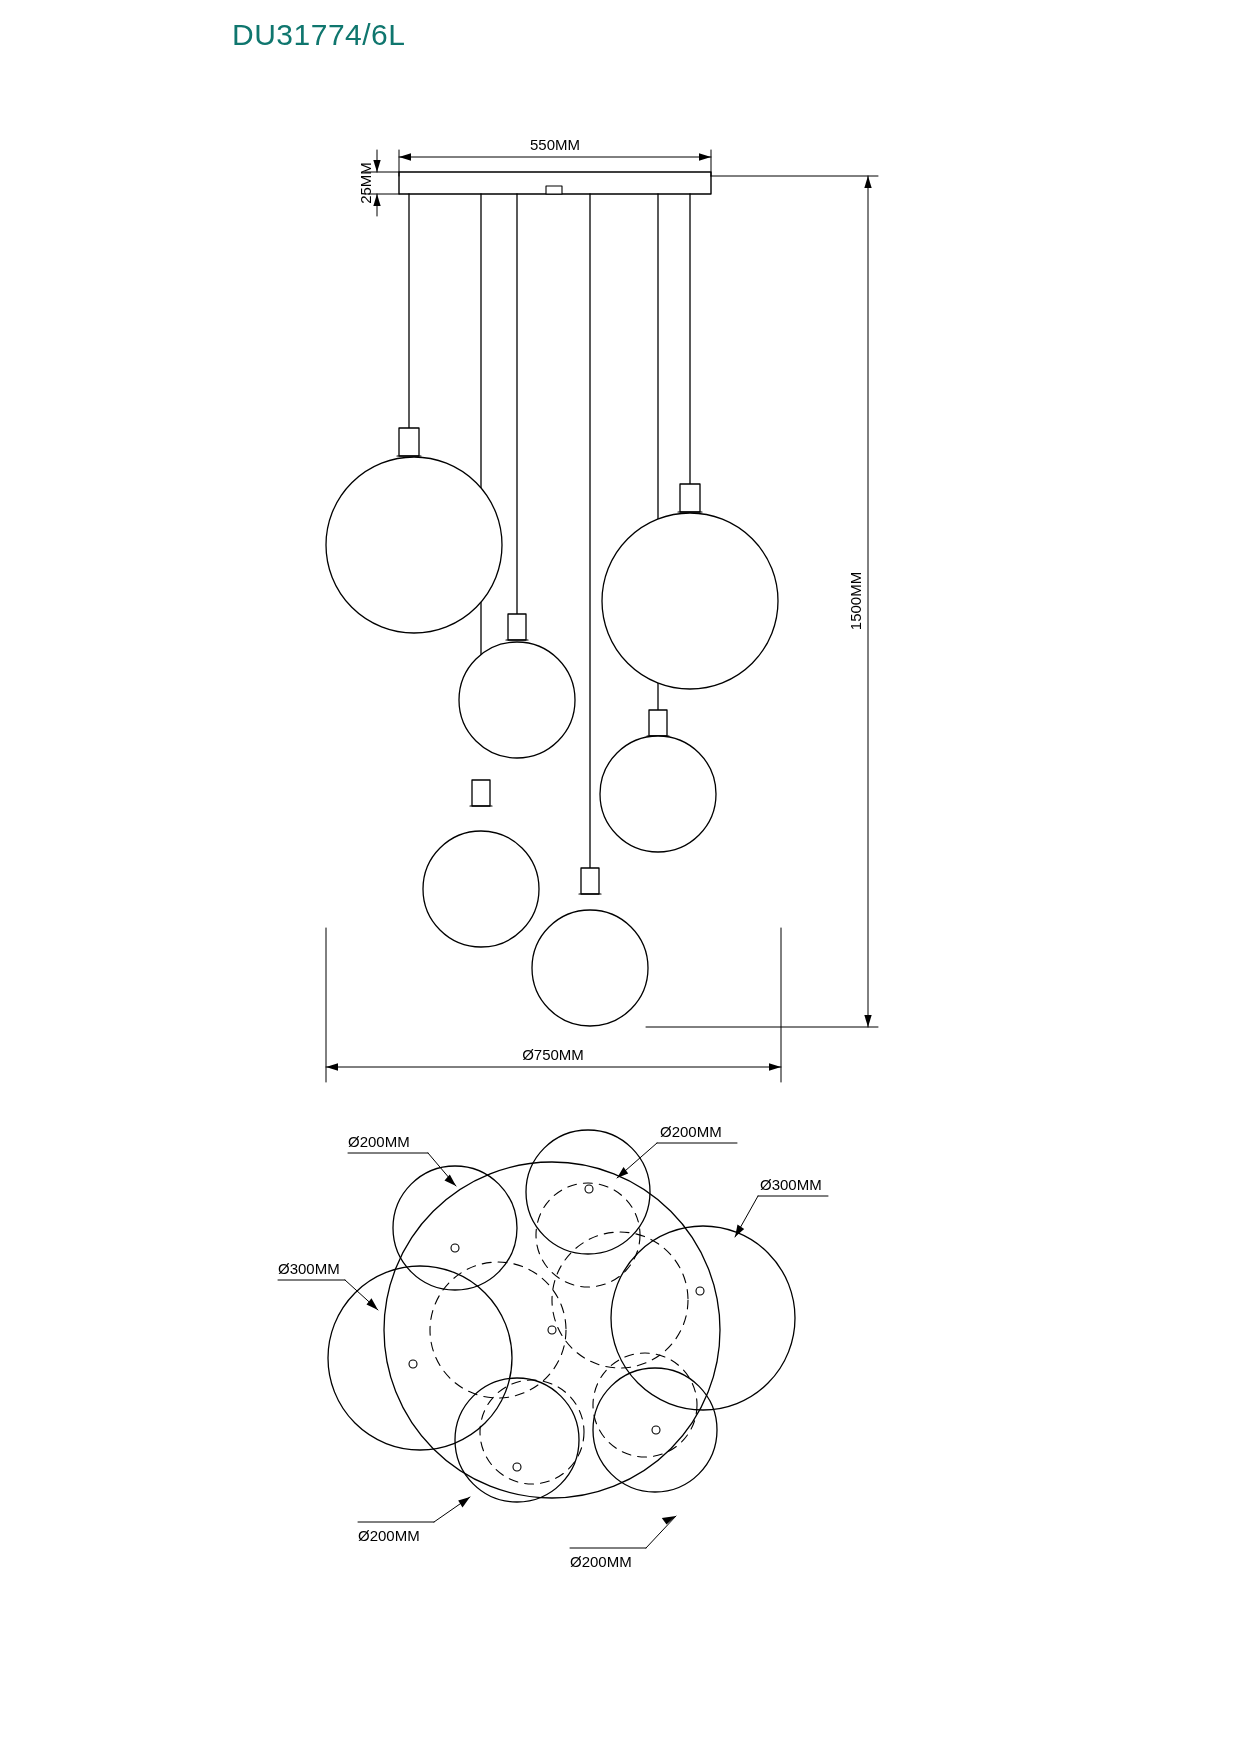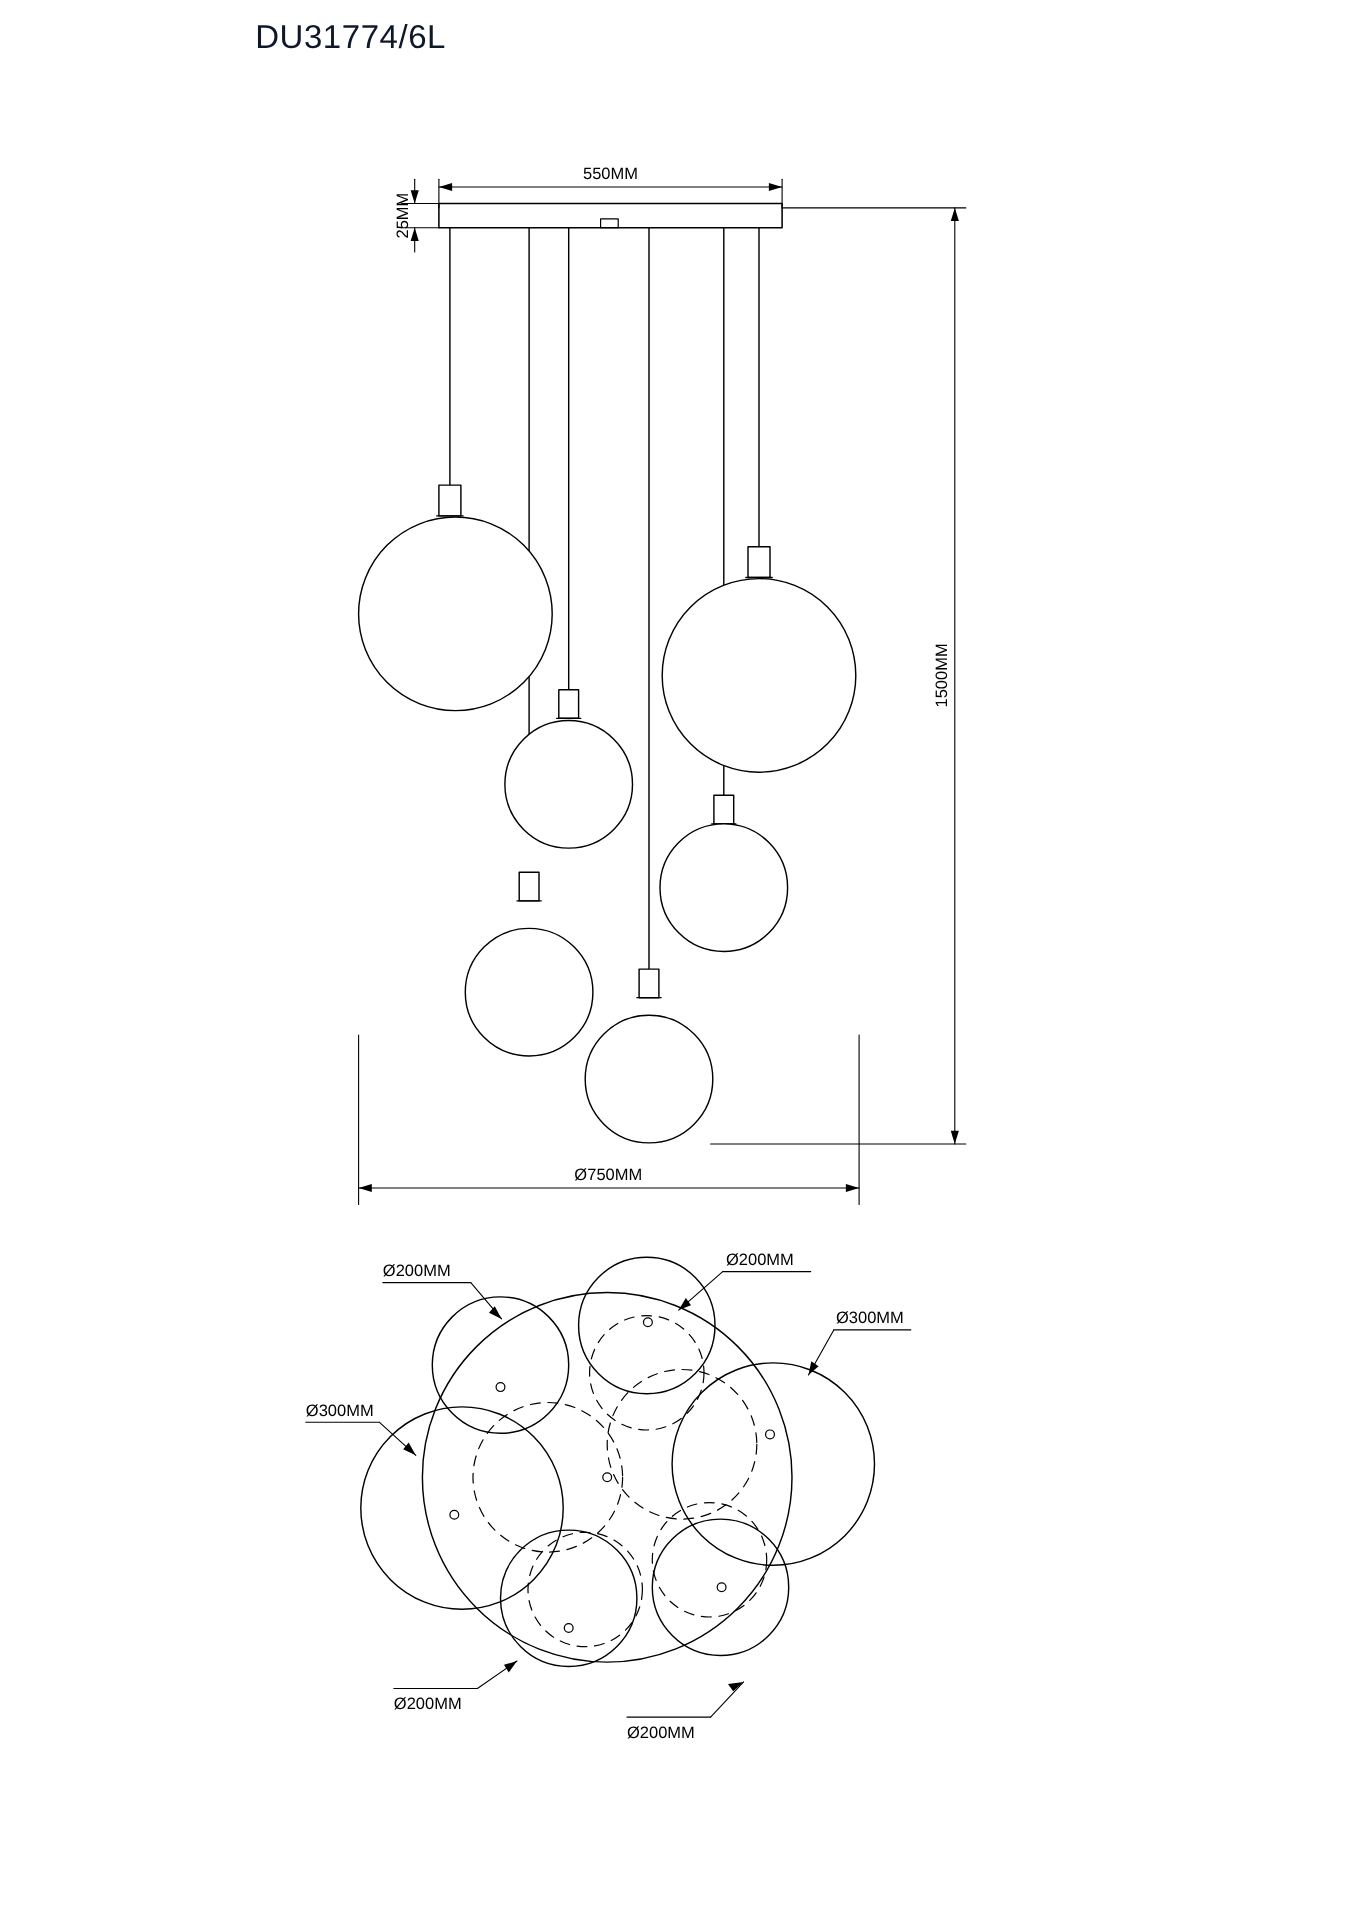--- a/index.html
+++ b/index.html
@@ -14,27 +14,27 @@
     font-family: "Liberation Sans", sans-serif;
     color: #000000;
     overflow: hidden;
   }
   #page-title {
     position: absolute;
     left: 232px;
     top: 18px;
     font-size: 30px;
     letter-spacing: 0.5px;
-    color: #0f172a;
+    color: #0f766e;
     white-space: nowrap;
   }
   .svg-wrap {
     position: absolute;
     left: 0;
-    top: 13px;
+    top: 0;
     width: 1240px;
     height: 1268px;
     border-radius: 22px;
   }
   svg { display: block; }
   text {
     font-family: "Liberation Sans", sans-serif;
     fill: #000;
   }
   .dim-label { font-size: 15px; }

